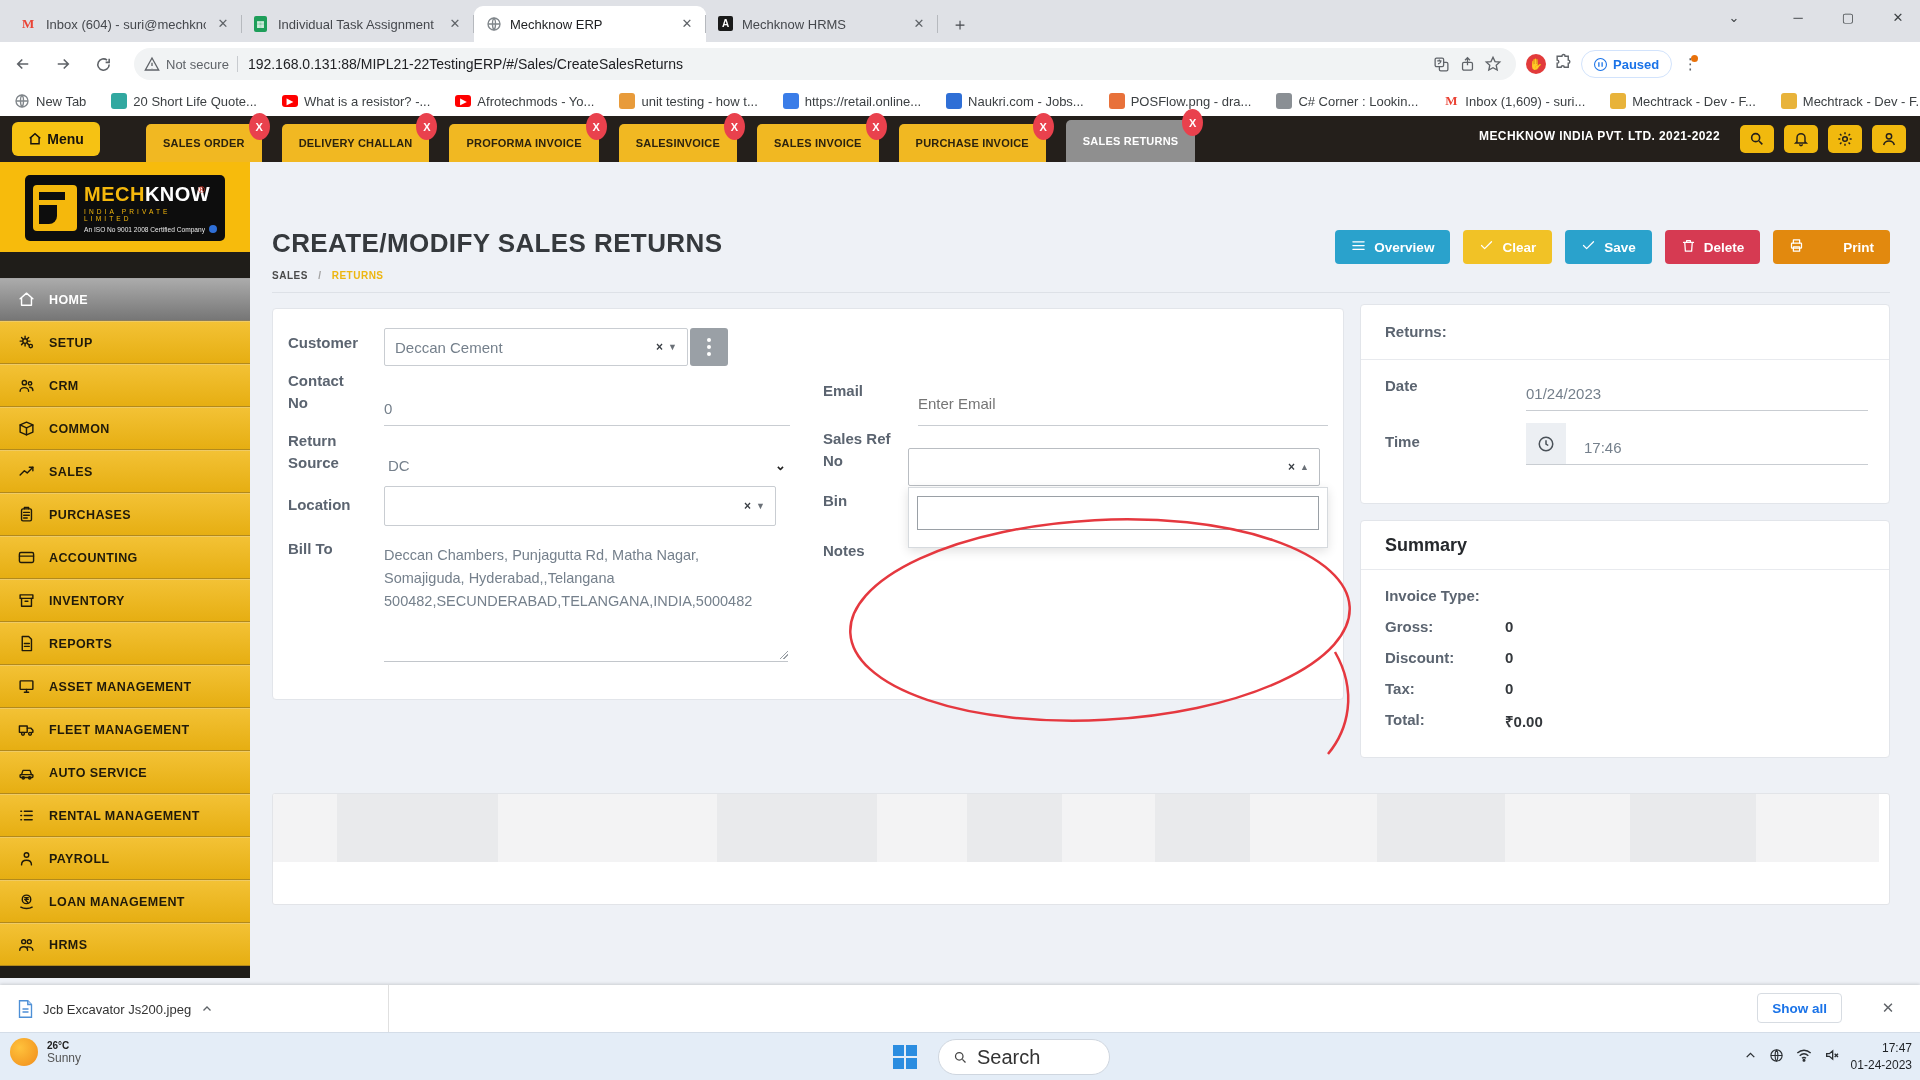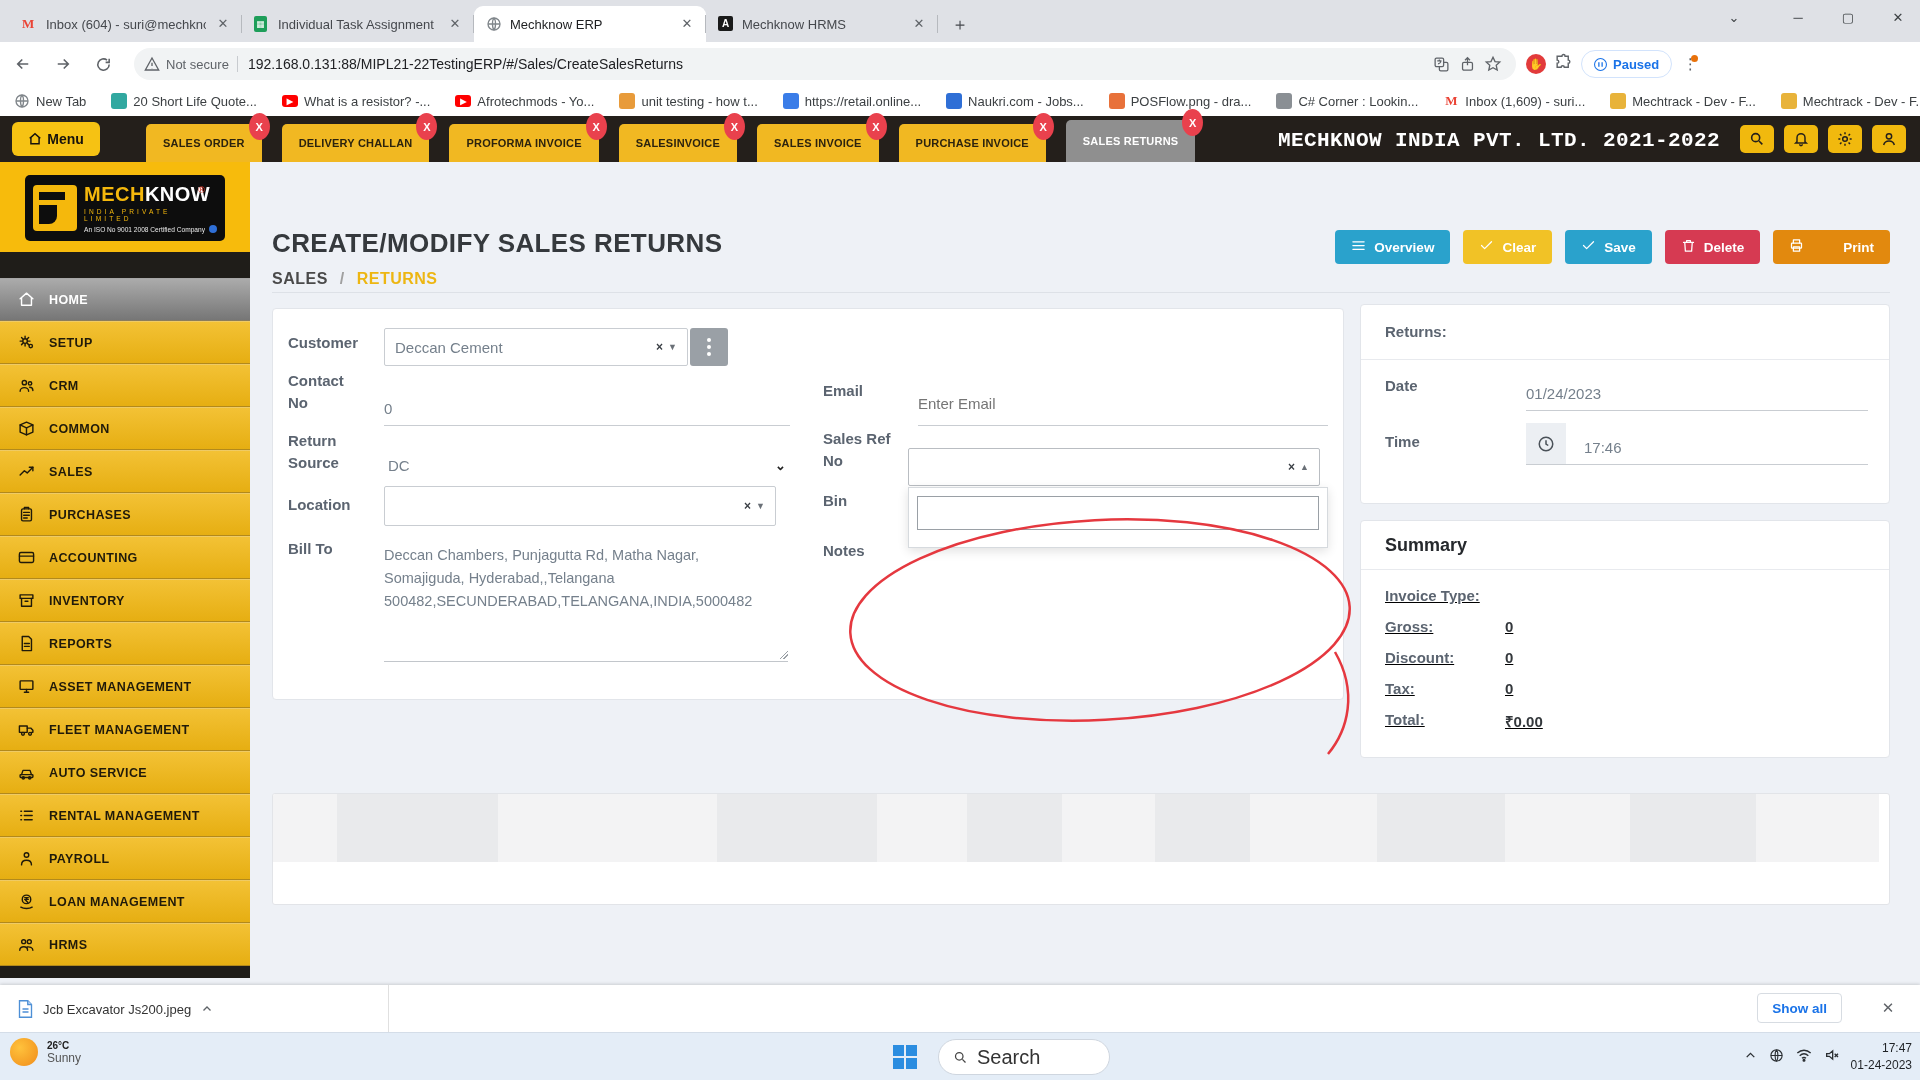--- a/index.html
+++ b/index.html
@@ -39,21 +39,21 @@
   
   .erpnav { left:0; top:116px; width:1920px; height:46px; background:#241f1b; }
   .menubtn { position:absolute; left:12px; top:6px; width:88px; height:34px; background:#f6c213; border-radius:6px;
     display:flex; align-items:center; justify-content:center; gap:5px; font-weight:bold; font-size:14px; color:#17130d; }
   .etabs { position:absolute; left:146px; bottom:0; display:flex; gap:20px; align-items:flex-end; }
   .etab { position:relative; height:38px; background:#f1b822; border-radius:5px 5px 0 0; color:#2c230e;
     font-size:11px; font-weight:bold; letter-spacing:.2px; display:flex; align-items:center; justify-content:center; padding:0 17px; white-space:nowrap; }
   .etab.active { background:#8f8f8f; color:#fff; height:42px; }
   .etab .x { position:absolute; right:-8px; top:-11px; width:21px; height:27px; background:#e9414d; border-radius:50%;
     color:#fff; font-size:11px; font-weight:bold; display:flex; align-items:center; justify-content:center; }
-  .cotitle { position:absolute; right:200px; top:13px; color:#fff; font-size:21px; font-weight:bold; letter-spacing:.4px;font-family:Liberation Mono, monospace; }
+  .cotitle { position:absolute; right:200px; top:13px; color:#fff; font-size:12px; font-weight:bold; letter-spacing:.4px; }
   .navicons { position:absolute; right:14px; top:9px; display:flex; gap:10px; }
   .navchip { width:34px; height:28px; background:#f1b90e; border-radius:5px; display:flex; align-items:center; justify-content:center; color:#241f1b; }
 
   
   .sidebar { left:0; top:162px; width:250px; height:816px; background:#1f1d19; }
   .logoarea { height:90px; background:#f7bb0c; position:relative; }
   .logobox { position:absolute; left:25px; top:13px; width:200px; height:66px; background:#0d0d0d; border-radius:5px; display:flex; align-items:center; padding:6px 8px; gap:7px; }
   .logomark { width:44px; height:46px; background:#f5b80c; border-radius:4px; position:relative; flex:0 0 44px; }
   .logomark:before { content:""; position:absolute; left:6px; top:7px; width:26px; height:8px; background:#0d0d0d; }
   .logomark:after { content:""; position:absolute; left:6px; top:20px; width:18px; height:19px; background:#0d0d0d; border-radius:0 0 8px 0; }
@@ -66,21 +66,21 @@
   .menu { margin-top:26px; }
   .mitem { height:43px; background:linear-gradient(#f3c235,#e6ae12); border-top:1px solid rgba(255,255,255,.35);
     border-bottom:1px solid rgba(100,70,0,.45); display:flex; align-items:center; gap:11px; padding-left:18px;
     color:#201a0a; font-size:12.5px; font-weight:bold; letter-spacing:.4px; }
   .mitem .mic { width:20px; display:flex; }
   .mitem.active { background:linear-gradient(#ababab,#767676); color:#fff; }
 
   
   .content { left:250px; top:162px; width:1670px; height:823px; background:#eef1f6; }
   .pgtitle { position:absolute; left:22px; top:66px; font-size:26px; font-weight:bold; color:#35393d; letter-spacing:.4px; }
-  .crumb { position:absolute; left:22px; top:108px; font-size:16px; font-weight:bold; letter-spacing:.5px; }
+  .crumb { position:absolute; left:22px; top:108px; font-size:10px; font-weight:bold; letter-spacing:.5px; }
   .crumb .c1 { color:#4a4a4a; } .crumb .sl { color:#a0a0a0; margin:0 7px; } .crumb .c2 { color:#edb612; }
   .toprule { position:absolute; left:22px; top:130px; width:1618px; height:1px; background:#dde1e7; }
   .actions { position:absolute; right:30px; top:68px; display:flex; gap:13px; }
   .abtn { height:34px; border-radius:4px; color:#fff; font-size:13.5px; font-weight:bold; display:flex; align-items:center; gap:8px; padding:0 16px; }
 
   .card { position:absolute; background:#fff; border:1px solid #e2e5ea; border-radius:4px; }
   .flabel { position:absolute; font-size:15px; font-weight:bold; color:#5b6470; line-height:22px; width:92px; }
   .selbox { position:absolute; border:1px solid #c9cdd2; border-radius:2px; background:#fff; display:flex; align-items:center; padding:0 10px; color:#75808c; font-size:15px; }
   .selbox .grow { flex:1; }
   .selx { color:#3a3f45; font-weight:bold; font-size:12px; margin-right:5px; }
@@ -676,21 +676,21 @@
             <circle cx="12" cy="12" r="9"></circle>
             <path d="M12 7v5l3 2"></path>
           </svg>
       </div>
       <div class="uline" style="left:205px; top:118px; width:302px; height:42px; padding-left:18px;">17:46</div>
     </div>
 
     <div class="card" style="left:1110px; top:358px; width:530px; height:238px;">
       <div style="position:absolute; left:24px; top:14px; font-size:18px; font-weight:bold; color:#26292d;">Summary</div>
       <div style="position:absolute; left:0; top:48px; width:100%; height:1px; background:#e8eaee;"></div>
-      <div style="position:absolute; left:24px; top:66px; width:480px;text-decoration:underline;">
+      <div style="position:absolute; left:24px; top:66px; width:480px;">
 
       <div class="sumrow">
             <span class="k">Invoice Type:</span>
             <span class="v"></span>
           </div>
           <div class="sumrow">
             <span class="k">Gross:</span>
             <span class="v">0</span>
           </div>
           <div class="sumrow">

